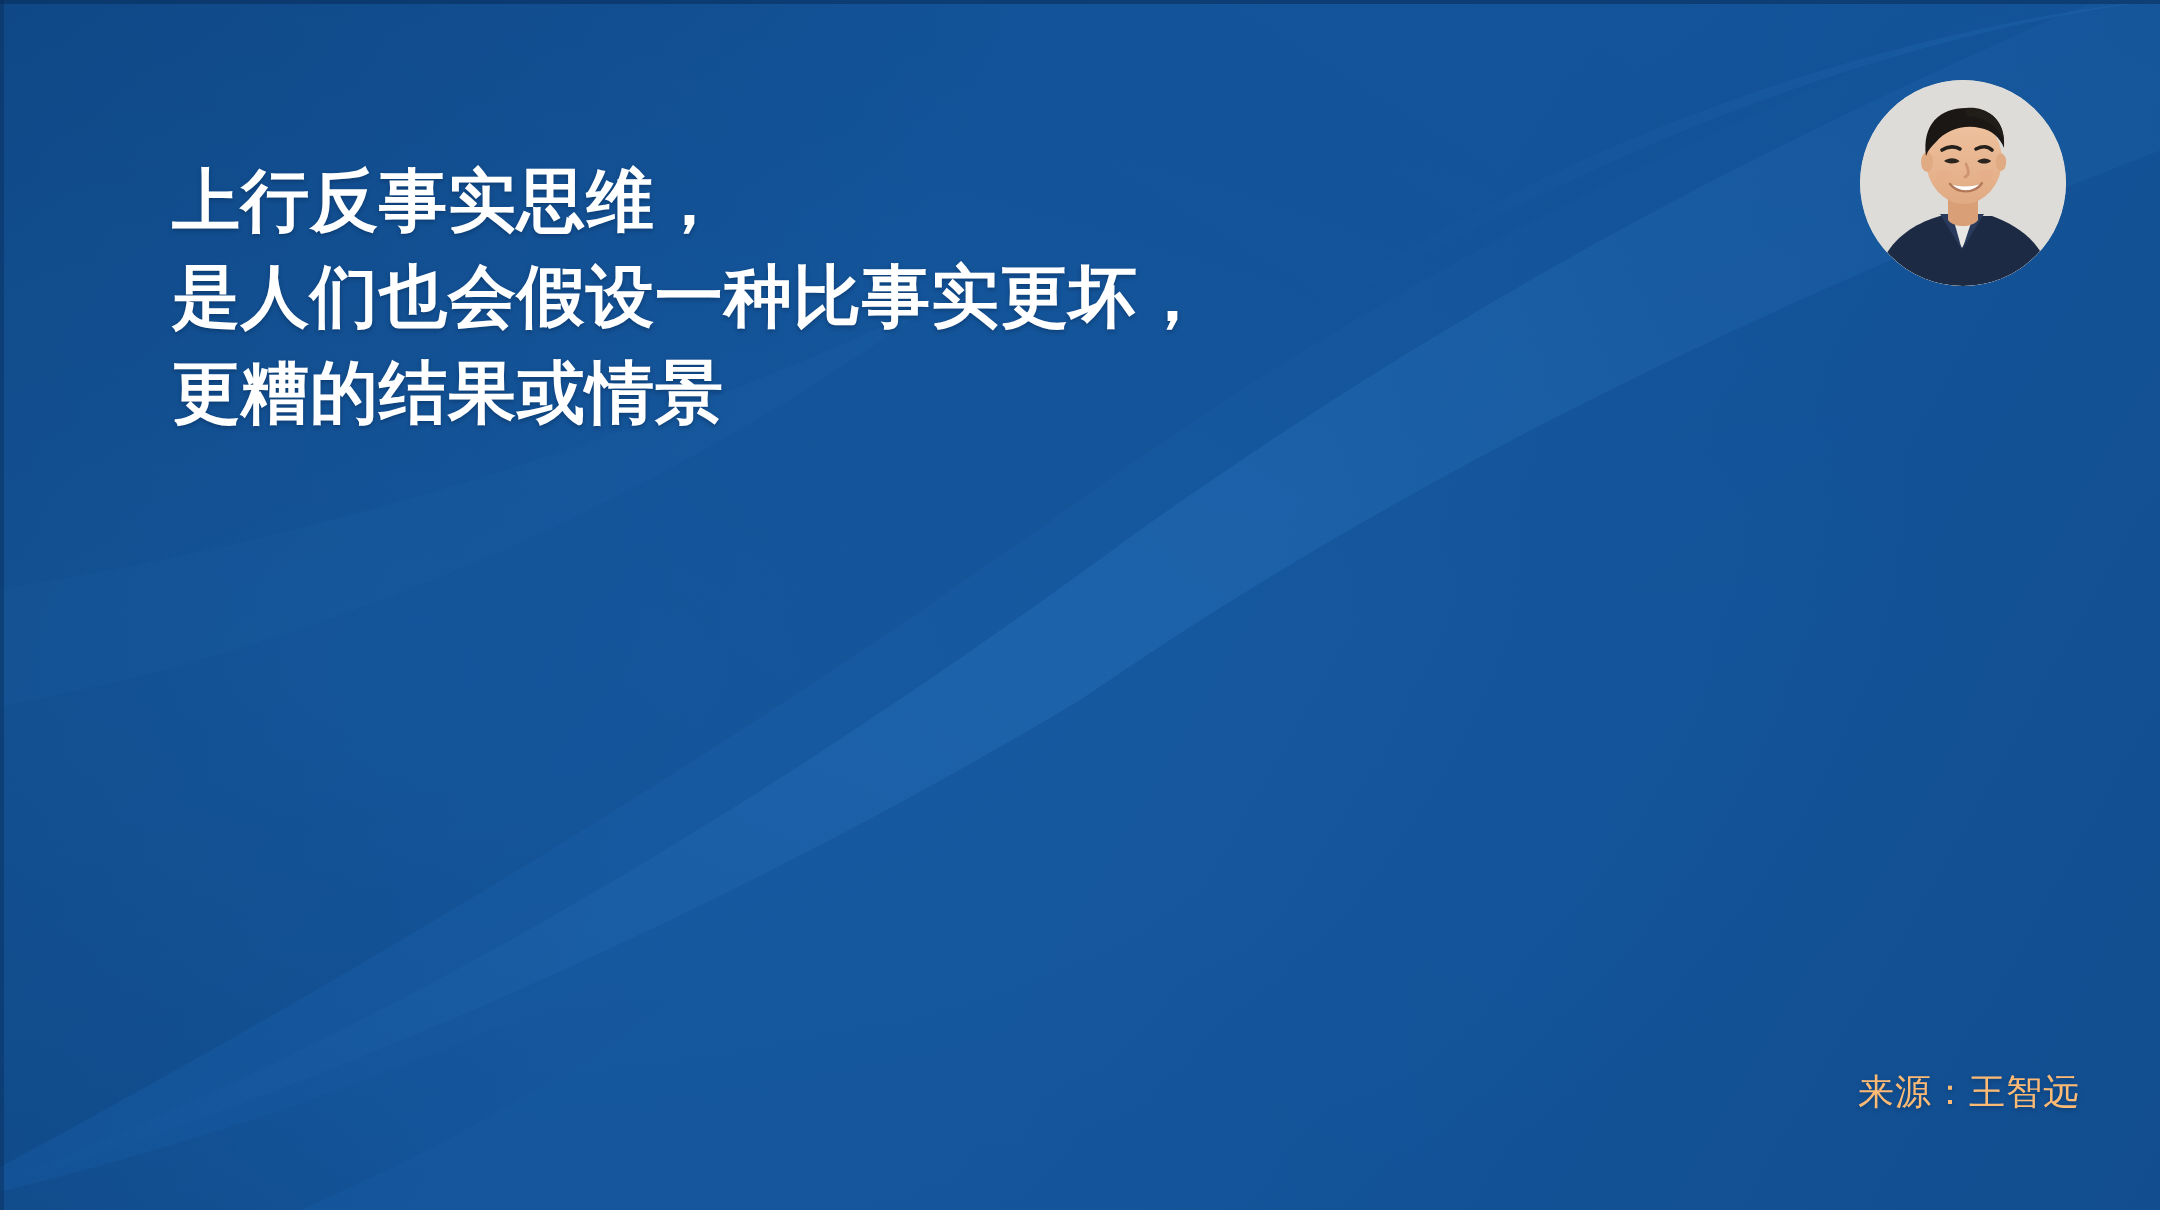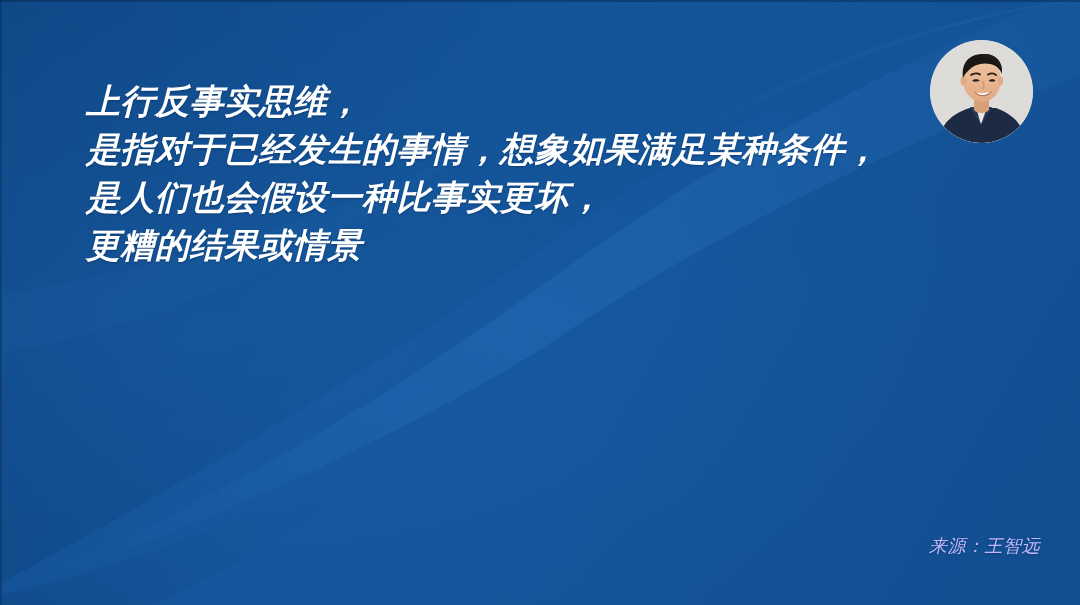--- a/index.html
+++ b/index.html
@@ -12,21 +12,20 @@
     font-family: "Liberation Serif", "DejaVu Serif", serif;
   }
 
   .slide {
     position: relative;
     width: 1080px;
     height: 605px;
     overflow: hidden;
     background: #14559b;
     box-sizing: border-box;
-    font-style: italic;
   }
 
   
   .bg-layer {
     position: absolute;
     inset: 0;
     width: 100%;
     height: 100%;
     pointer-events: none;
   }
@@ -88,21 +87,21 @@
     display: block;
     width: 103px;
     height: 103px;
   }
 
   
   .source {
     position: absolute;
     right: 40px;
     bottom: 48px;
-    color: #c4b5fd;
+    color: #fdba74;
     font-size: 18px;
     line-height: 22px;
     font-weight: 400;
     letter-spacing: 0.5px;
     white-space: nowrap;
     text-shadow: 0 1px 2px rgba(6,38,76,0.4);
     z-index: 5;
     font-family: "Liberation Serif", "DejaVu Serif", serif;
   }
 </style>
@@ -145,21 +144,20 @@
       <path d="M -40 605 C 100 575 260 520 420 430 C 300 545 160 605 60 640 L -40 640 Z" fill="url(#swBottom)"></path>
 
       <path d="M -40 300 C 120 280 300 230 470 150 C 330 250 160 330 -40 360 Z" fill="#3a8ad6" opacity="0.07"></path>
     </svg>
     <div class="edge-top"></div>
     <div class="edge-left"></div>
   </div>
 
   <div class="text-block">
     <div class="text-line">上行反事实思维，</div>
-    <div class="text-line">是指对于已经发生的事情，想象如果满足某种条件，</div>
     <div class="text-line">是人们也会假设一种比事实更坏，</div>
     <div class="text-line">更糟的结果或情景</div>
   </div>
 
   <div class="avatar">
     <svg viewBox="0 0 103 103">
       <defs>
         <clipPath id="avClip">
             <circle cx="51.5" cy="51.5" r="51.5"></circle>
           </clipPath>

